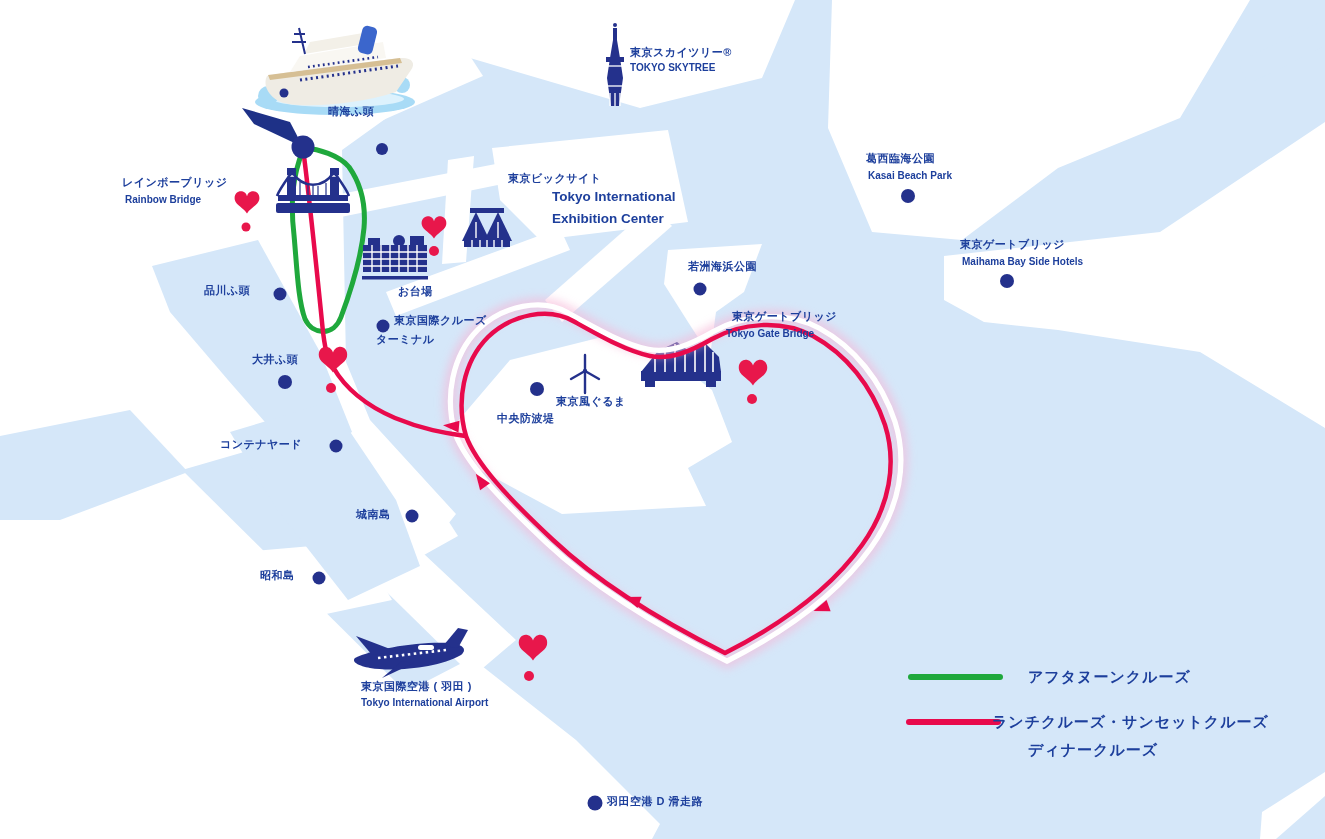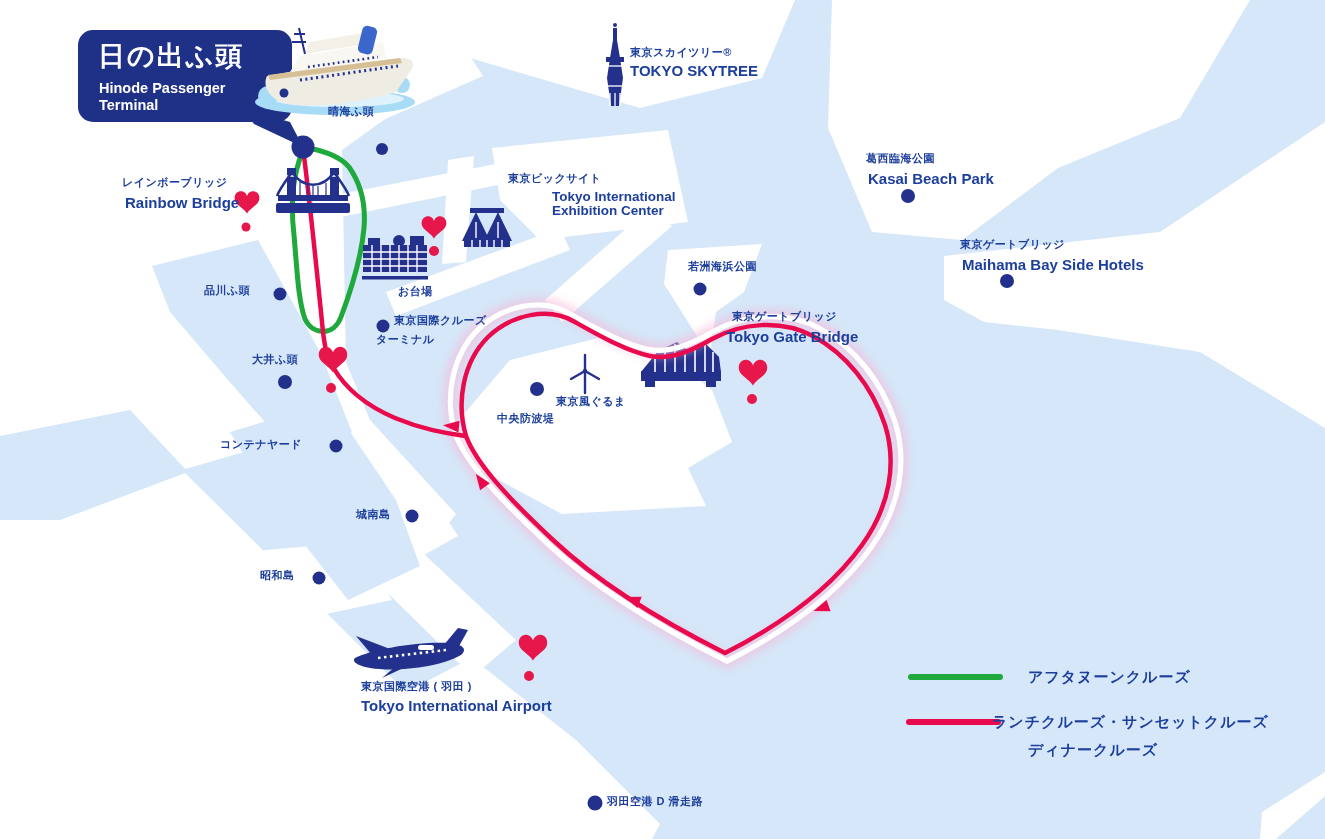--- a/index.html
+++ b/index.html
@@ -13,21 +13,21 @@
   html,body{margin:0;padding:0;background:#fff;}
   #canvas{
     position:relative;width:1325px;height:839px;overflow:hidden;background:#ffffff;
     font-family:"Liberation Sans","DejaVu Sans",sans-serif;
   }
   svg.layer{position:absolute;left:0;top:0;}
   .lbl{
     position:absolute;white-space:nowrap;color:var(--navy);
     font-weight:bold;font-size:11px;letter-spacing:.5px;z-index:8;
   }
-  .lbl.en{font-size:15px;letter-spacing:0;}
+  .lbl.en{font-size:10px;letter-spacing:0;}
   .lbl.en-sm{font-size:13.5px;letter-spacing:0;margin-left:42px;}
   #badge{
     position:absolute;left:78px;top:30px;width:214px;height:92px;
     background:var(--badge);border-radius:15px;z-index:5;color:#fff;
   }
   #badge .t{position:absolute;left:20px;top:8px;font-size:27px;font-weight:bold;letter-spacing:2px;}
   #badge .s{position:absolute;left:21px;top:50px;font-size:14.5px;font-weight:bold;line-height:17px;}
   #legend{position:absolute;left:0;top:0;z-index:8;}
   .leg-line{position:absolute;height:6px;border-radius:3px;width:95px;}
   .leg-green{left:908px;top:674px;background:var(--green);}
@@ -218,27 +218,20 @@
       <circle cx="434" cy="251" r="5"></circle>
       <use href="#heartShape" transform="translate(333,365) scale(1.55)"></use>
       <circle cx="331" cy="388" r="5"></circle>
       <use href="#heartShape" transform="translate(753,378) scale(1.55)"></use>
       <circle cx="752" cy="399" r="5"></circle>
       <use href="#heartShape" transform="translate(533,653) scale(1.55)"></use>
       <circle cx="529" cy="676" r="5"></circle>
     </g>
   </svg>
 
-  <div id="badge">
-    <div class="t">日の出ふ頭</div>
-    <div class="s">
-      <div>Hinode Passenger</div>
-      <div>Terminal</div>
-    </div>
-  </div>
 
   <svg class="layer" width="1325" height="839" viewBox="0 0 1325 839" style="z-index:6;pointer-events:none">
     <g>
       <ellipse cx="335" cy="102" rx="80" ry="13" fill="#a8dbf6"></ellipse>
       <ellipse cx="338" cy="99" rx="66" ry="8" fill="#ddf2fd"></ellipse>
       <circle cx="268" cy="96" r="10" fill="#a8dbf6"></circle>
       <circle cx="402" cy="85" r="8" fill="#a8dbf6"></circle>
       <path d="M267,76 L300,70 L400,58 C 412,57 416,63 411,70 L 396,92 C 355,105 305,108 284,103 C 270,99 262,86 267,76 Z" fill="#efece4"></path>
       <path d="M268,75 L400,58 L402,63 L270,80 Z" fill="#d6bf94"></path>
       <path d="M290,72 L386,58 L383,42 L300,56 Z" fill="#f9f7f2"></path>
@@ -252,21 +245,21 @@
     <circle cx="303" cy="147" r="11.5" fill="#24318c"></circle>
   </svg>
 
   <div class="lbl" style="left:328px;top:104px">晴海ふ頭</div>
   <div class="lbl" style="left:122px;top:175px">レインボーブリッジ</div>
   <div class="lbl en" style="left:125px;top:194px">Rainbow Bridge</div>
   <div class="lbl" style="left:204px;top:283px">品川ふ頭</div>
   <div class="lbl" style="left:398px;top:284px">お台場</div>
   <div class="lbl" style="left:508px;top:171px">東京ビックサイト</div>
   <div class="lbl en-sm" style="left:510px;top:189px">Tokyo International</div>
-  <div class="lbl en-sm" style="left:510px;top:203px">Exhibition Center</div>
+  <div class="lbl en-sm" style="left:510px;top:211px">Exhibition Center</div>
   <div class="lbl" style="left:394px;top:313px">東京国際クルーズ</div>
   <div class="lbl" style="left:376px;top:332px">ターミナル</div>
   <div class="lbl" style="left:252px;top:352px">大井ふ頭</div>
   <div class="lbl" style="left:220px;top:437px">コンテナヤード</div>
   <div class="lbl" style="left:556px;top:394px">東京風ぐるま</div>
   <div class="lbl" style="left:497px;top:411px">中央防波堤</div>
   <div class="lbl" style="left:688px;top:259px">若洲海浜公園</div>
   <div class="lbl" style="left:732px;top:309px">東京ゲートブリッジ</div>
   <div class="lbl en" style="left:726px;top:328px">Tokyo Gate Bridge</div>
   <div class="lbl" style="left:866px;top:151px">葛西臨海公園</div>

